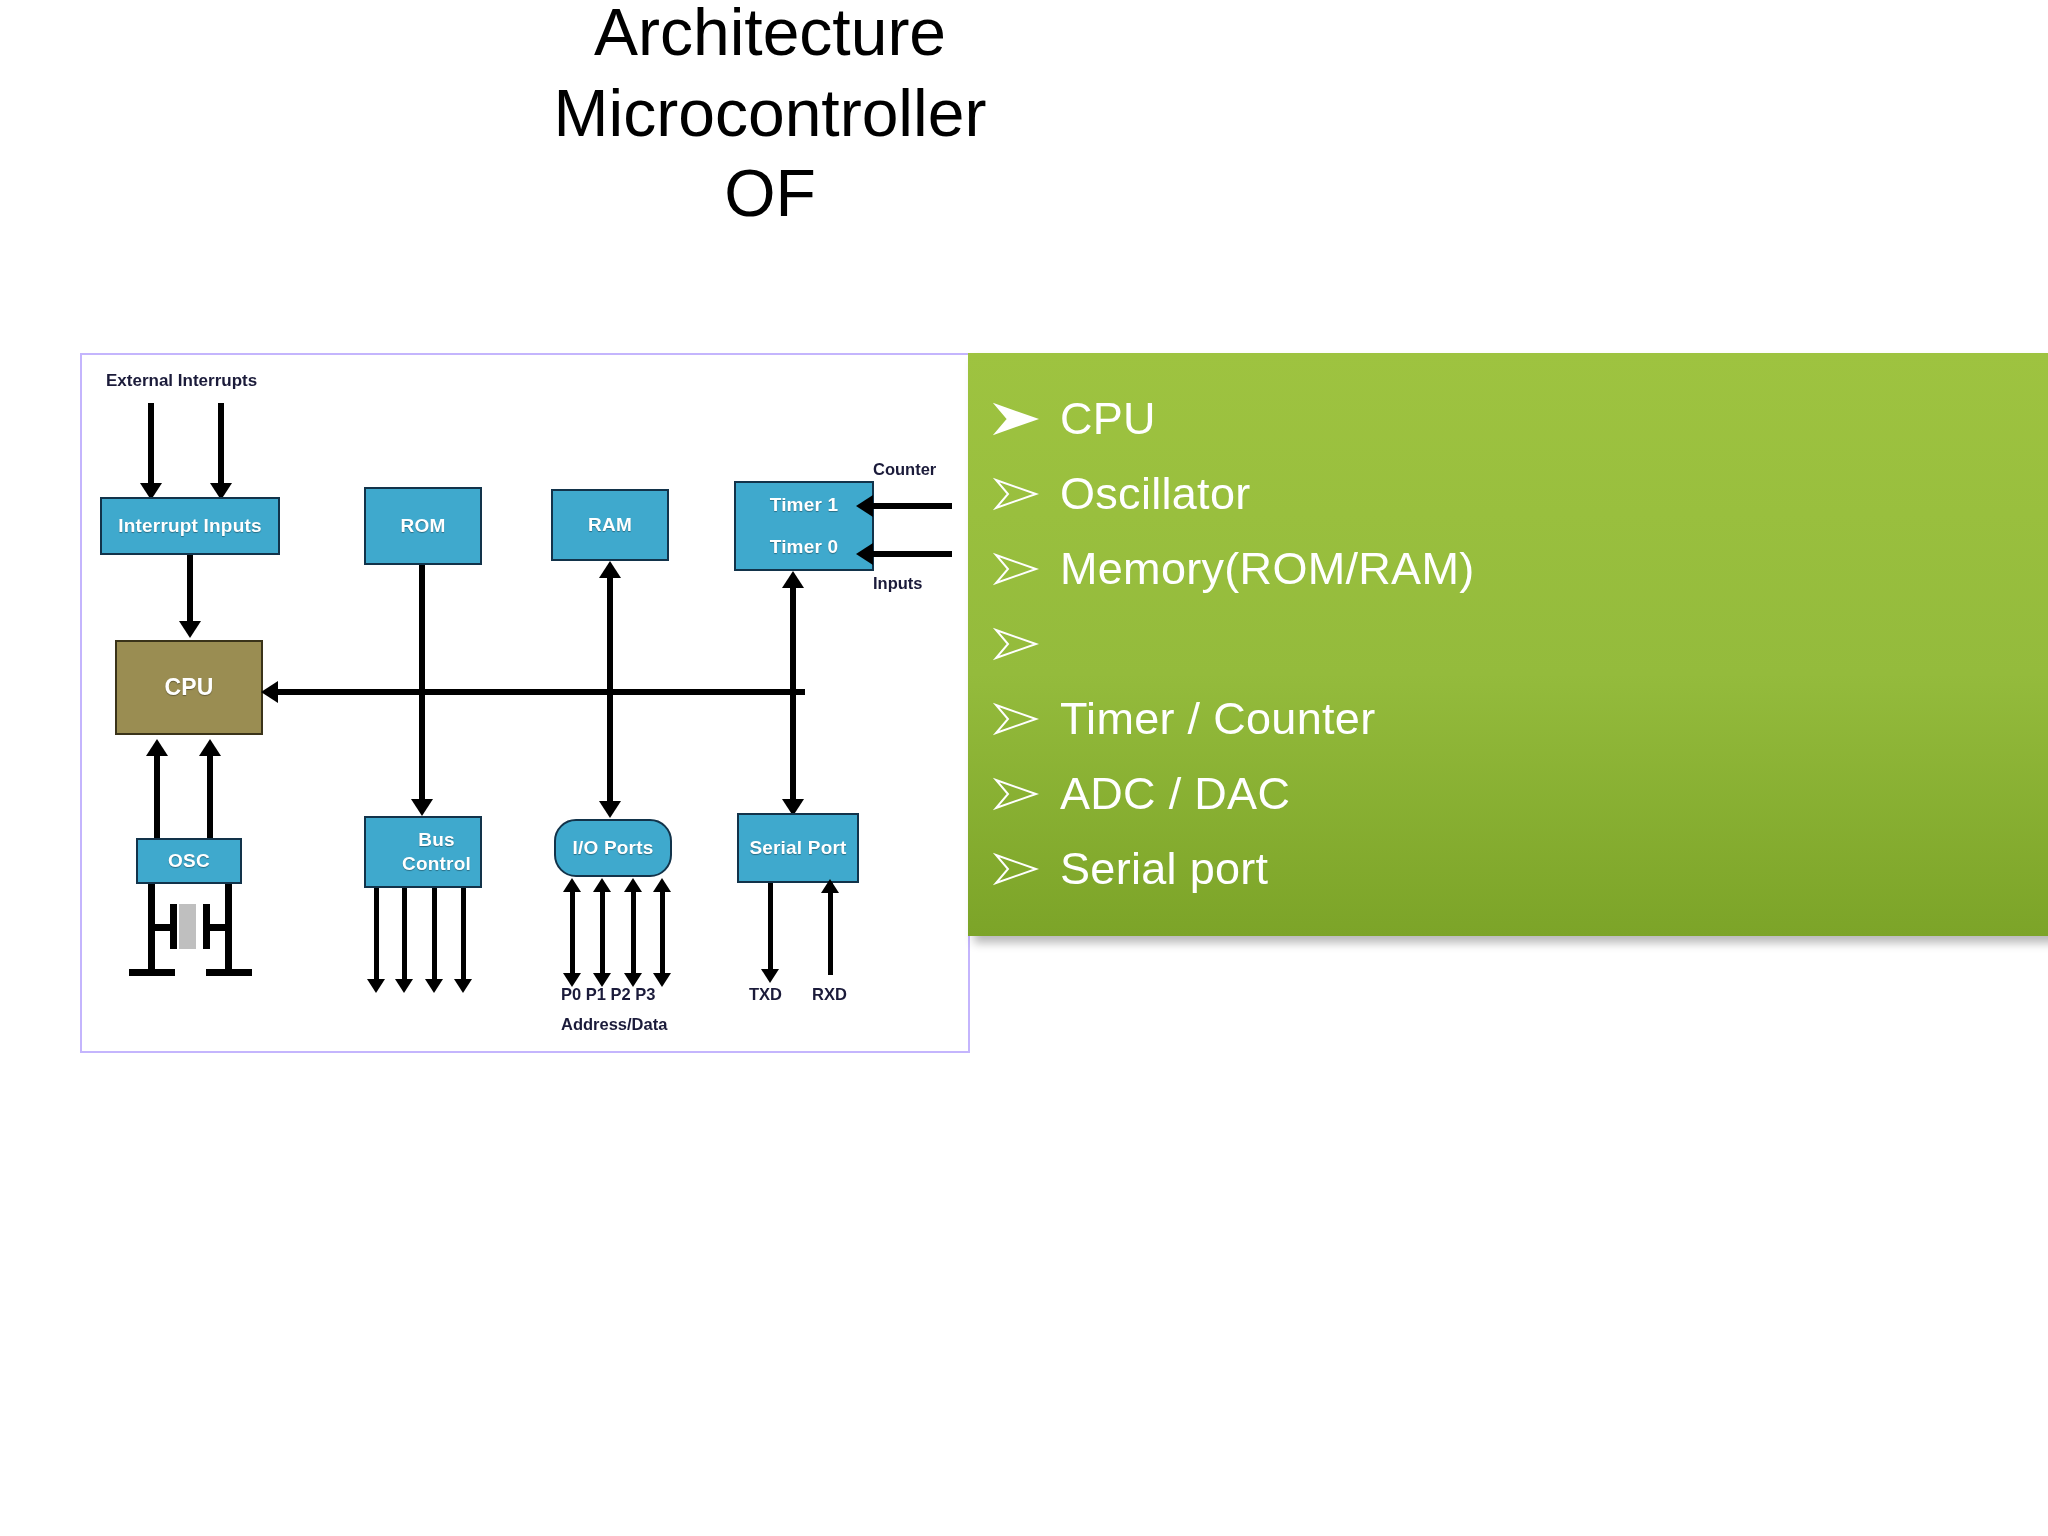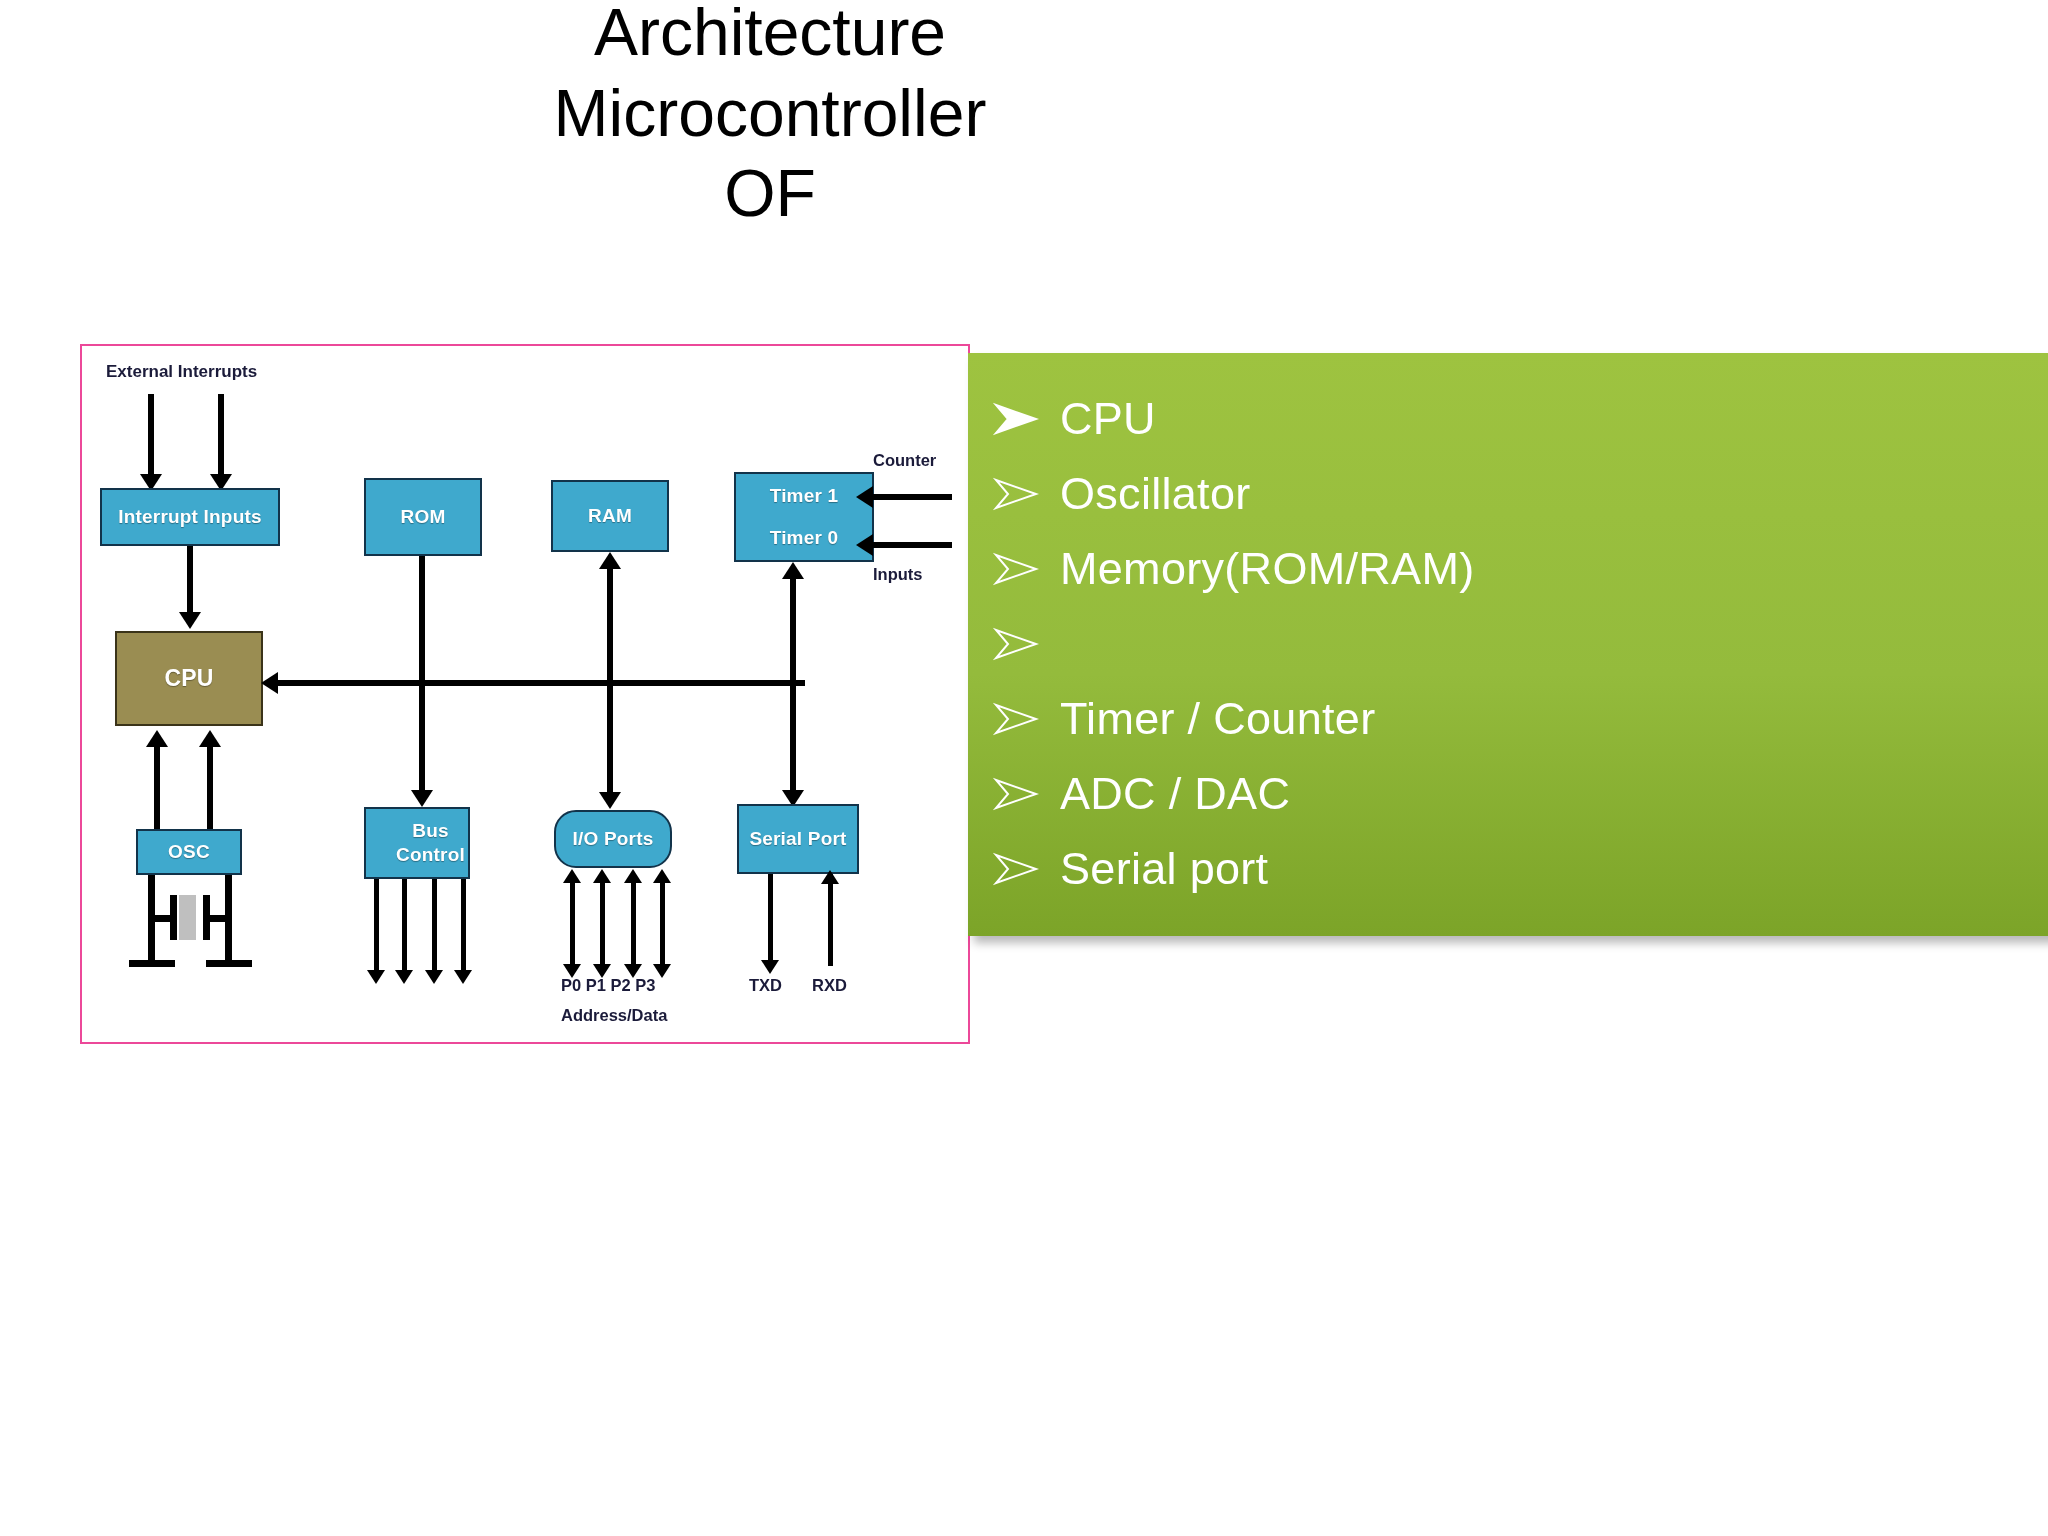--- a/index.html
+++ b/index.html
@@ -25,23 +25,23 @@
     font-weight: 400;
     letter-spacing: 0px;
   }
   .title .ln { display: block; }
   .title .ln2 { }
   .title .ln3 { }
 
   
   .diagram {
     position: absolute;
-    left: 80px; top: 344px;
+    left: 80px; top: 353px;
     width: 890px; height: 700px;
-    border: 2px solid #ec4899;
+    border: 2px solid #c4b5fd;
     background: #ffffff;
   }
 
   .box {
     position: absolute;
     background: #3fa9cd;
     border: 2px solid #12334a;
     color: #ffffff;
     font-size: 19px;
     font-weight: bold;
@@ -190,21 +190,21 @@
     <div class="vline" style="left:88px; top:549px; height:45px; width:7px;"></div>
     <div class="vline" style="left:121px; top:549px; height:45px; width:7px;"></div>
     <div class="xtal-body" style="left:97px; top:549px; width:17px; height:45px;"></div>
 
     <div class="box" style="left:282px; top:132px; width:118px; height:78px;">
       <span>ROM</span>
     </div>
     <div class="vline" style="left:337px; top:210px; height:240px;"></div>
     <div class="ar ar-down" style="left:329px; top:444px;"></div>
 
-    <div class="box" style="left:282px; top:461px; width:106px; height:72px; flex-direction:column;padding-left:27px;">
+    <div class="box" style="left:282px; top:461px; width:118px; height:72px; flex-direction:column;padding-left:27px;">
       <span>Bus</span>
       <span>Control</span>
     </div>
 
     <div class="vline" style="left:292px; top:533px; width:5px; height:98px;"></div>
     <div class="ar ar-sm ar-down" style="left:285px; top:624px;"></div>
     <div class="vline" style="left:320px; top:533px; width:5px; height:98px;"></div>
     <div class="ar ar-sm ar-down" style="left:313px; top:624px;"></div>
     <div class="vline" style="left:350px; top:533px; width:5px; height:98px;"></div>
     <div class="ar ar-sm ar-down" style="left:343px; top:624px;"></div>

